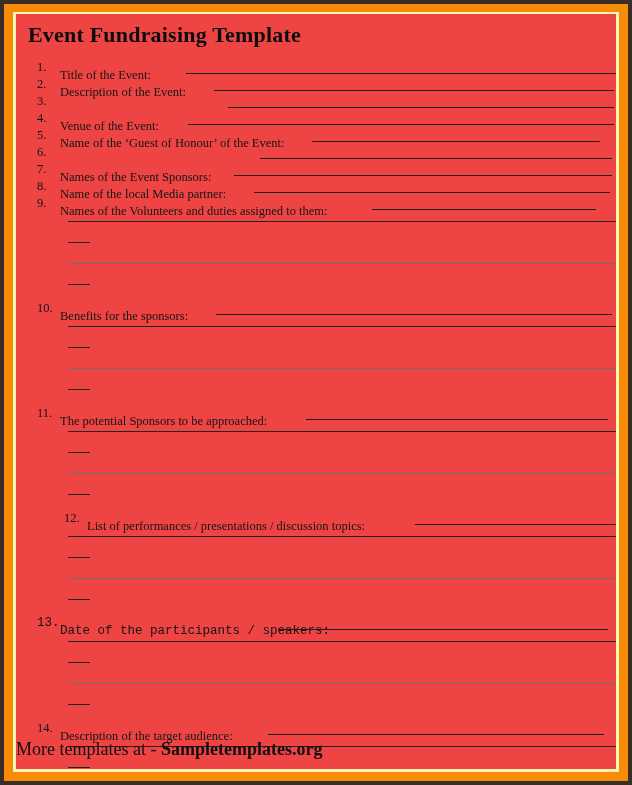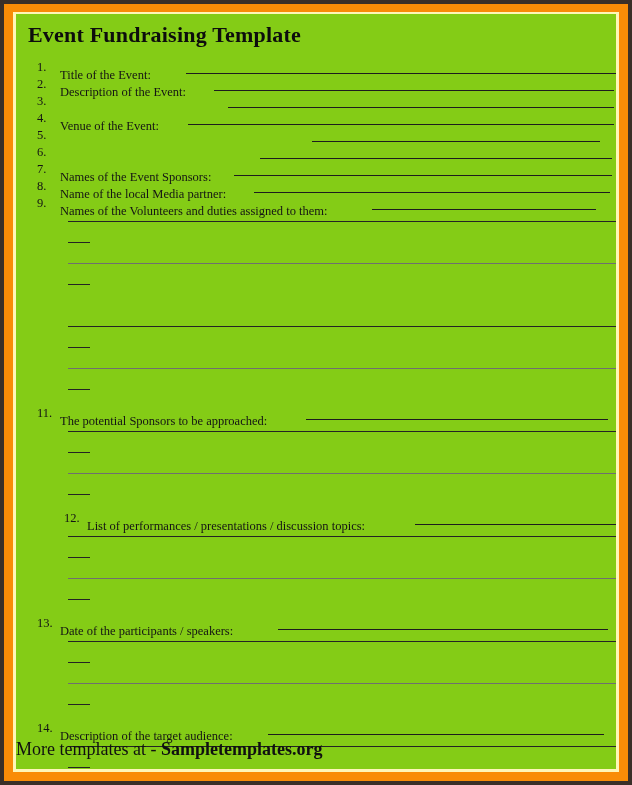--- a/index.html
+++ b/index.html
@@ -42,21 +42,21 @@
     background: #fff6b8;           
     box-sizing: border-box;
   }
 
   #sheet {
     position: absolute;
     left: 16px;
     top: 14px;
     right: 16px;
     bottom: 16px;
-    background: #84cc16;
+    background: #ef4444;
     box-sizing: border-box;
     overflow: hidden;
     padding-left: 38px;
   }
 
   
   #title {
     position: absolute;
     left: 12px;
     top: 8px;
@@ -179,20 +179,21 @@
           <span class="num">3.</span>
           <span class="rule" style="left: 212px; width: 386px;"></span>
         </div>
         <div class="item" style="position: absolute; left: 0px; top: 51px; width: 100%;">
           <span class="num">4.</span>
           <span class="label">Venue of the Event:</span>
           <span class="rule" style="left: 172px; width: 426px;"></span>
         </div>
         <div class="item" style="position: absolute; left: 0px; top: 68px; width: 100%;">
           <span class="num">5.</span>
+          <span class="label">Name of the ‘Guest of Honour’ of the Event:</span>
           <span class="rule" style="left: 296px; width: 288px;"></span>
         </div>
         <div class="item" style="position: absolute; left: 0px; top: 85px; width: 100%;">
           <span class="num">6.</span>
           <span class="rule" style="left: 244px; width: 352px;"></span>
         </div>
         <div class="item" style="position: absolute; left: 0px; top: 102px; width: 100%;">
           <span class="num">7.</span>
           <span class="label">Names of the Event Sponsors:</span>
           <span class="rule" style="left: 218px; width: 378px;"></span>
@@ -206,20 +207,25 @@
           <span class="num">9.</span>
           <span class="label">Names of the Volunteers and duties assigned to them:</span>
           <span class="rule" style="left: 356px; width: 224px;"></span>
         </div>
         <div class="cont" style="position: absolute; left: 0px; top: 153px; width: 100%; height: 92px;">
           <span class="long" style="top: 8px; width: 548px;"></span>
           <span class="stub" style="top: 29px;"></span>
           <span class="long soft" style="top: 50px; width: 548px;"></span>
           <span class="stub" style="top: 71px;"></span>
         </div>
+        <div class="item" style="position: absolute; left: 0px; top: 241px; width: 100%;">
+          <span class="num">10.</span>
+          <span class="label">Benefits for the sponsors:</span>
+          <span class="rule" style="left: 200px; width: 396px;"></span>
+        </div>
         <div class="cont" style="position: absolute; left: 0px; top: 258px; width: 100%; height: 92px;">
           <span class="long" style="top: 8px; width: 548px;"></span>
           <span class="stub" style="top: 29px;"></span>
           <span class="long soft" style="top: 50px; width: 548px;"></span>
           <span class="stub" style="top: 71px;"></span>
         </div>
         <div class="item" style="position: absolute; left: 0px; top: 346px; width: 100%;">
           <span class="num">11.</span>
           <span class="label">The potential Sponsors to be approached:</span>
           <span class="rule" style="left: 290px; width: 302px;"></span>
@@ -234,21 +240,21 @@
           <span class="num">12.</span>
           <span class="label">List of performances / presentations / discussion topics:</span>
           <span class="rule" style="left: 372px; width: 208px;"></span>
         </div>
         <div class="cont" style="position: absolute; left: 0px; top: 468px; width: 100%; height: 92px;">
           <span class="long" style="top: 8px; width: 548px;"></span>
           <span class="stub" style="top: 29px;"></span>
           <span class="long soft" style="top: 50px; width: 548px;"></span>
           <span class="stub" style="top: 71px;"></span>
         </div>
-        <div class="item" style="position: absolute; left: 0px; top: 556px; width: 100%;">
+        <div class="item" style="position: absolute; left: 0px; top: 556px; width: 100%; font-family: Liberation Mono, monospace;">
           <span class="num">13.</span>
           <span class="label">Date of the participants / speakers:</span>
           <span class="rule" style="left: 262px; width: 330px;"></span>
         </div>
         <div class="cont" style="position: absolute; left: 0px; top: 573px; width: 100%; height: 92px;">
           <span class="long" style="top: 8px; width: 548px;"></span>
           <span class="stub" style="top: 29px;"></span>
           <span class="long soft" style="top: 50px; width: 548px;"></span>
           <span class="stub" style="top: 71px;"></span>
         </div>

